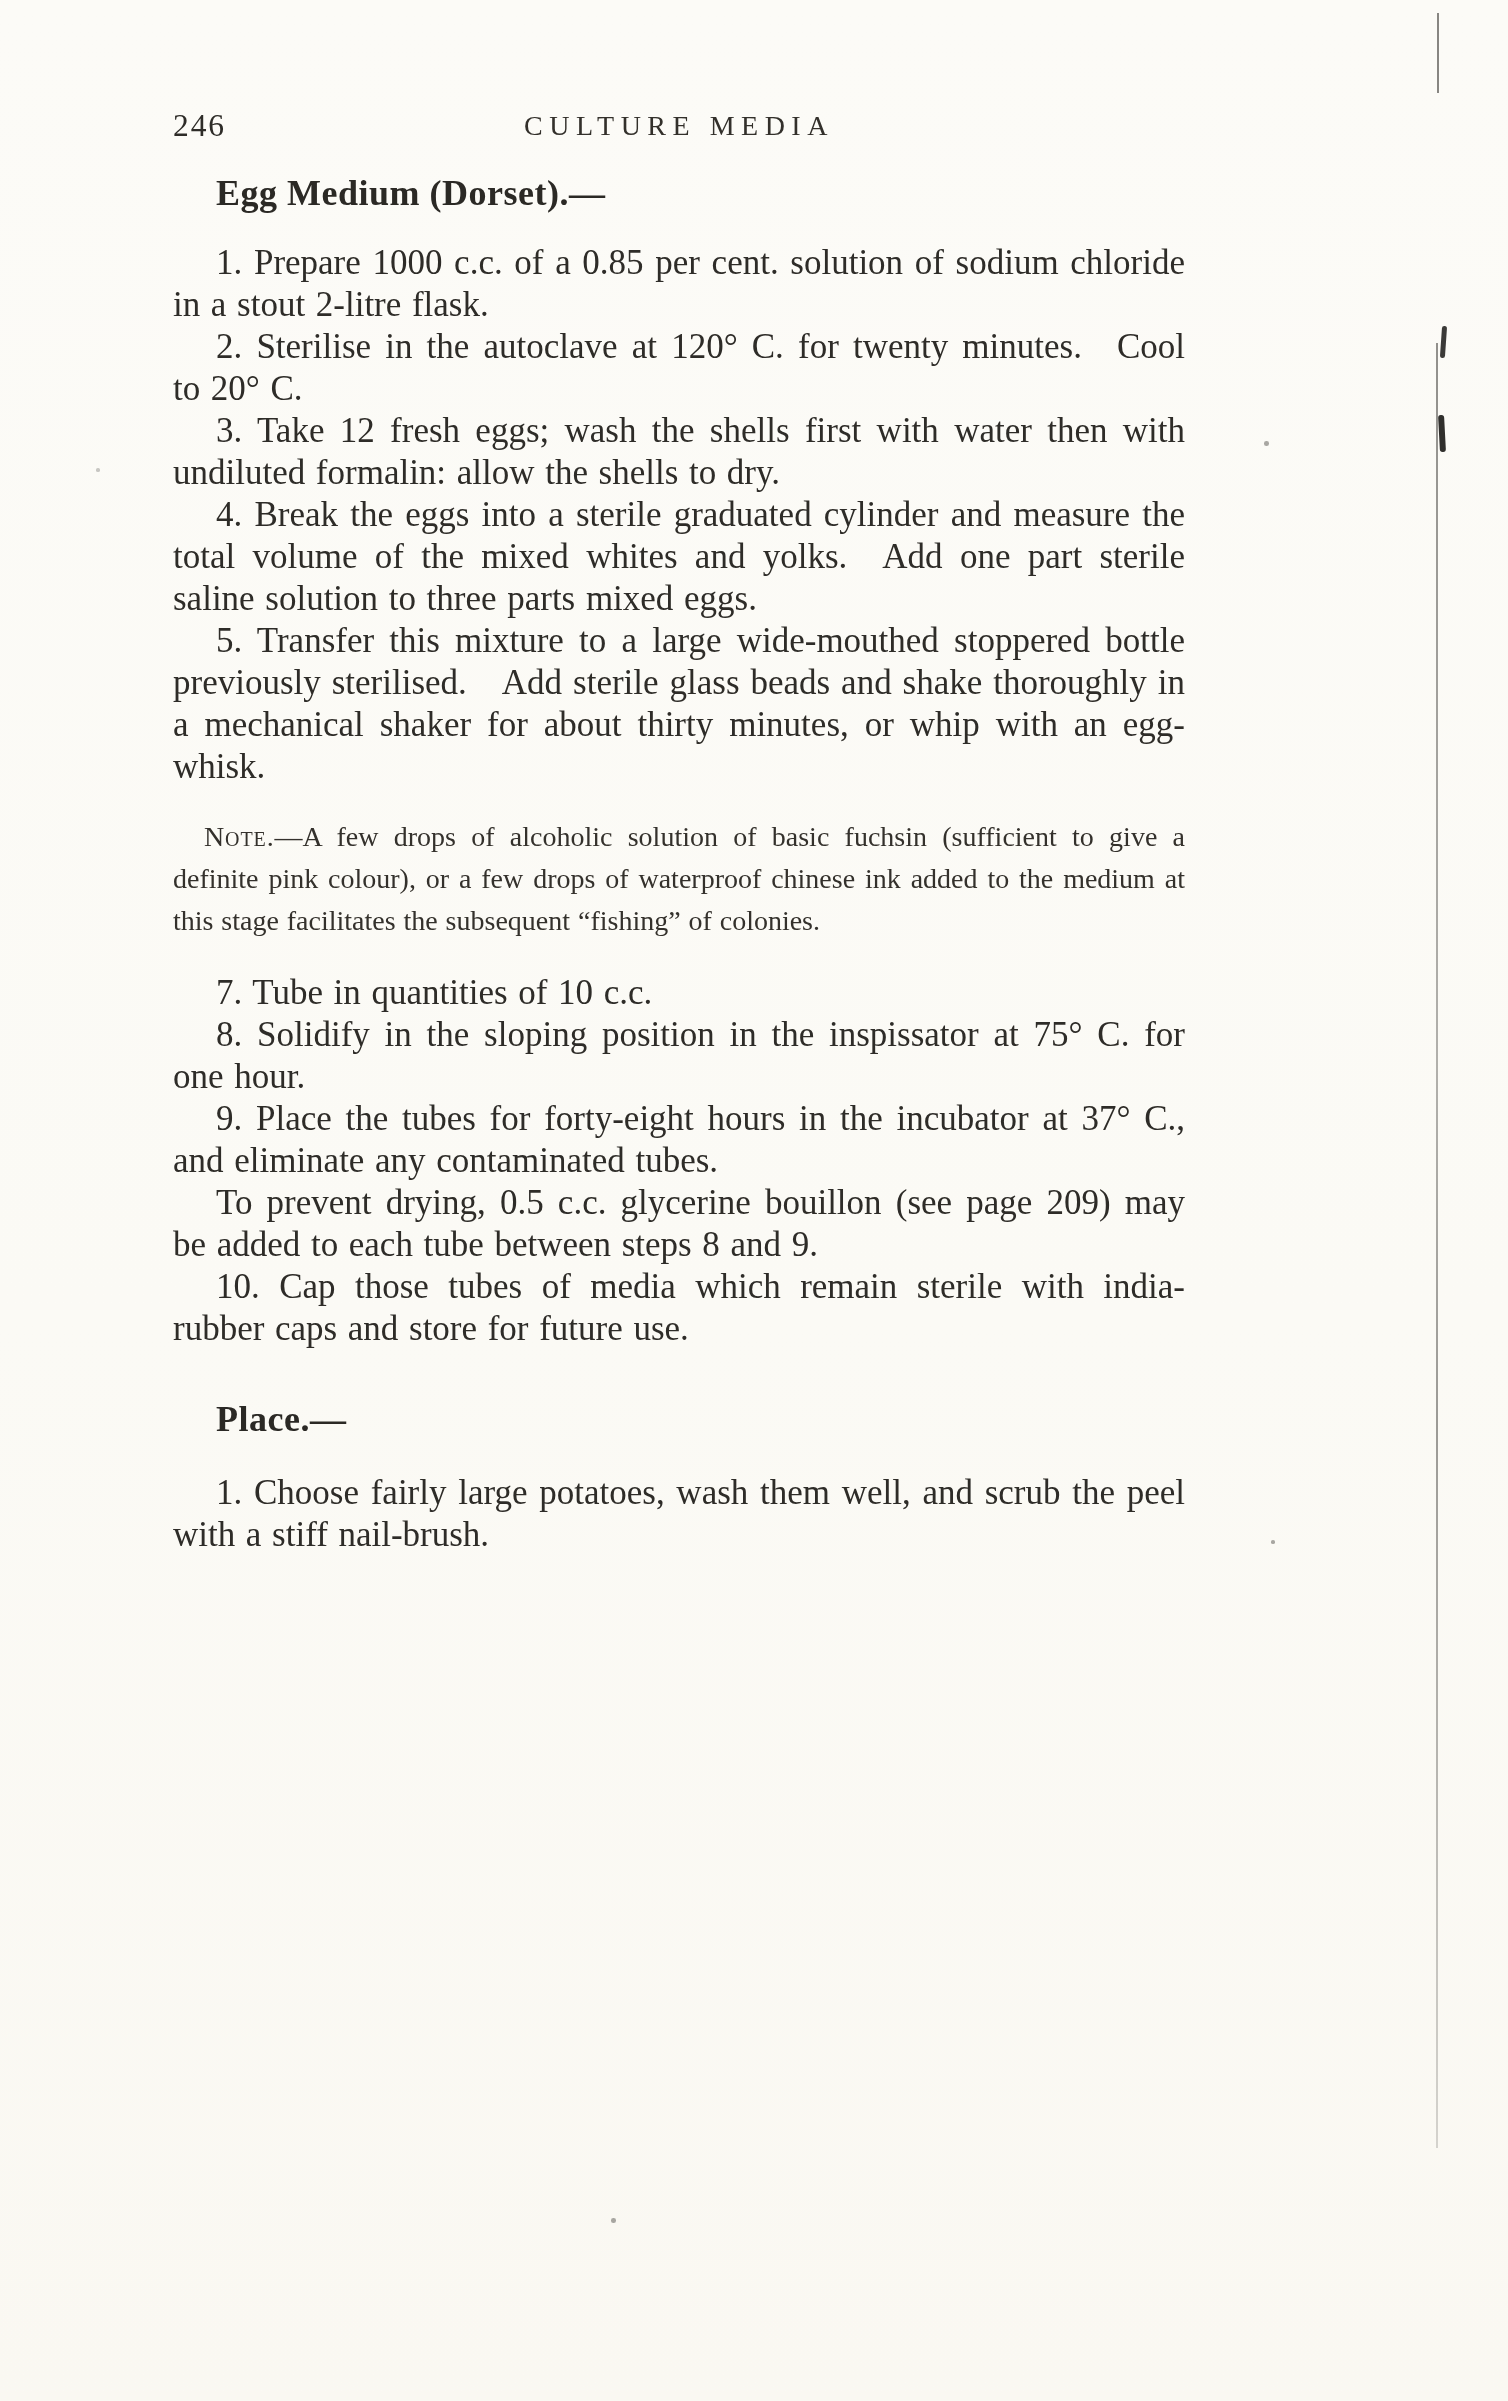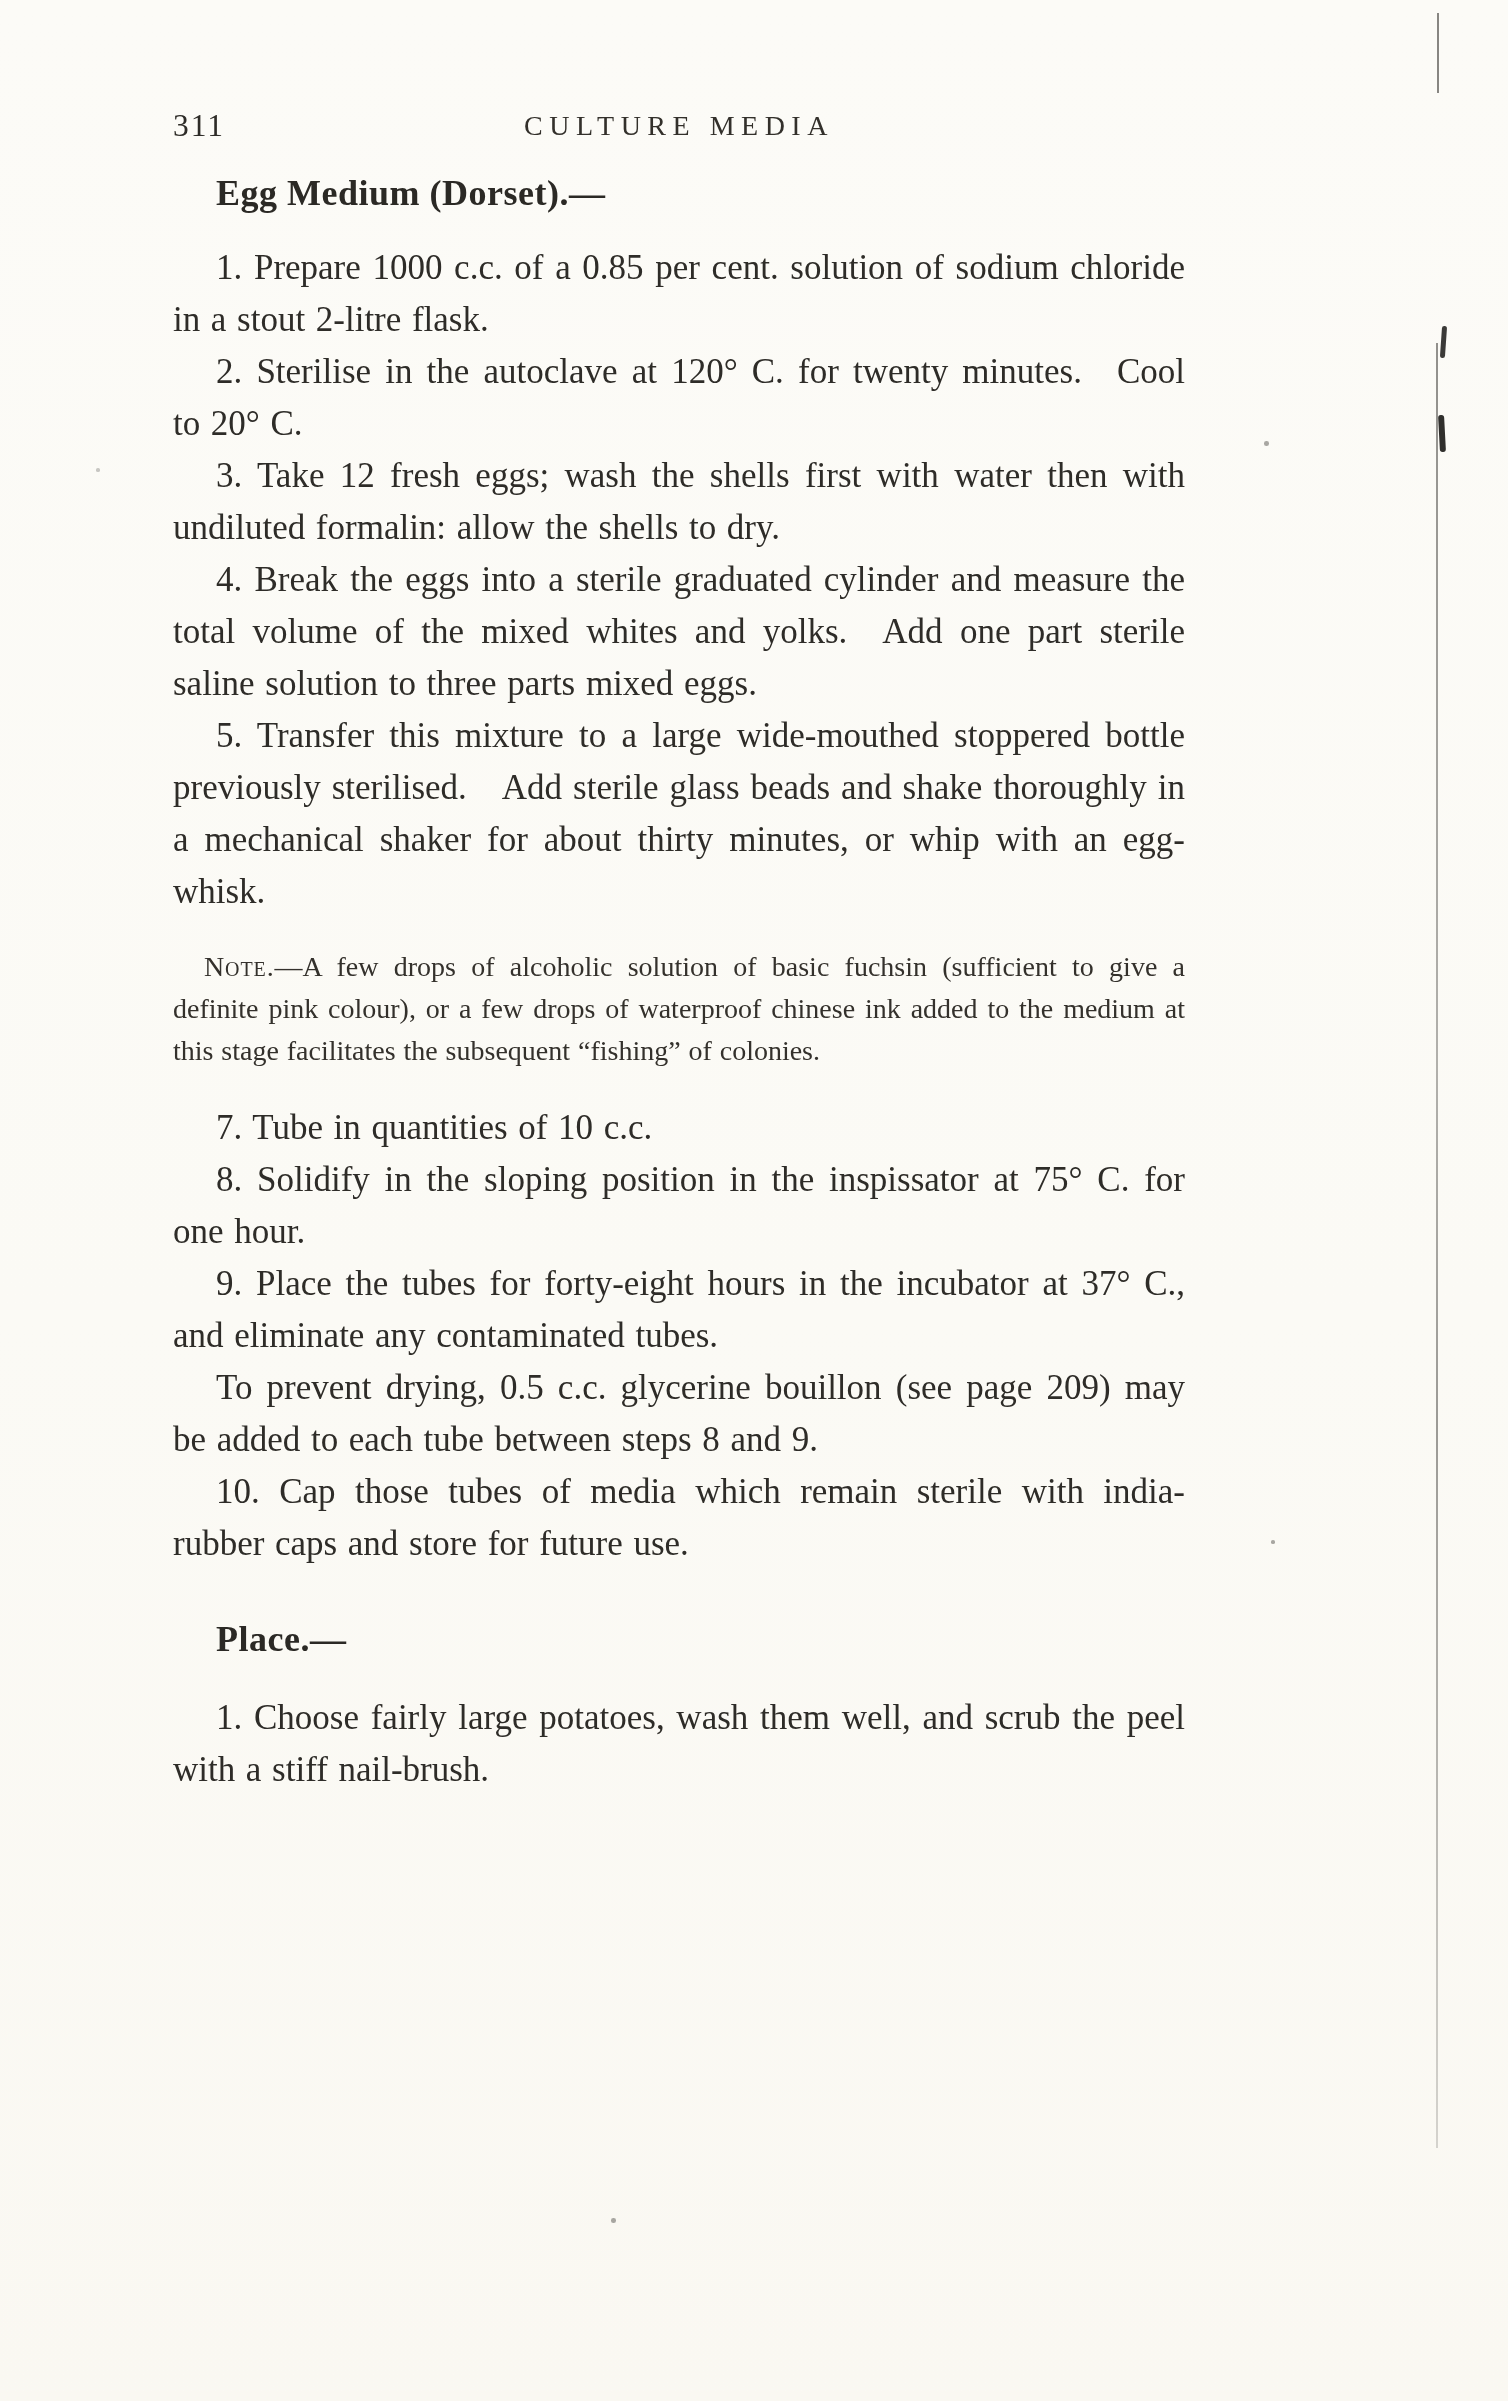--- a/index.html
+++ b/index.html
@@ -57,21 +57,21 @@
     letter-spacing: 0.5px;
     color: #2b2925;
   }
   .section-heading.potato {
     margin-top: 48px;
     margin-bottom: 31.5px;
   }
   .step {
     margin: 0;
     font-size: 35px;
-    line-height: 52px;
+    line-height: 42px;
     text-indent: 43px;
     text-align: justify;
     word-spacing: 1.9px;
   }
   .note {
     margin: 28px 0 30px 0;
     font-size: 28px;
     line-height: 42px;
     text-indent: 31px;
     text-align: justify;
@@ -142,21 +142,21 @@
   <div class="edge-top"></div>
   <div class="edge-long"></div>
   <div class="ink-mark-1"></div>
   <div class="ink-mark-2"></div>
   <div class="speck speck-a"></div>
   <div class="speck speck-b"></div>
   <div class="speck speck-c"></div>
   <div class="speck speck-d"></div>
 
   <header class="running-head">
-    <span class="pagenum">311</span>
+    <span class="pagenum">246</span>
     <span class="runtitle">CULTURE MEDIA</span>
   </header>
 
   <main class="content">
 
     <h2 class="section-heading">Egg Medium (Dorset).—</h2>
 
     <p class="step">1. Prepare 1000 c.c. of a 0.85 per cent. solution of sodium chloride in a stout 2-litre flask.</p>
     <p class="step">2. Sterilise in the autoclave at 120° C. for twenty minutes. Cool to 20° C.</p>
     <p class="step">3. Take 12 fresh eggs; wash the shells first with water then with undiluted formalin: allow the shells to dry.</p>

